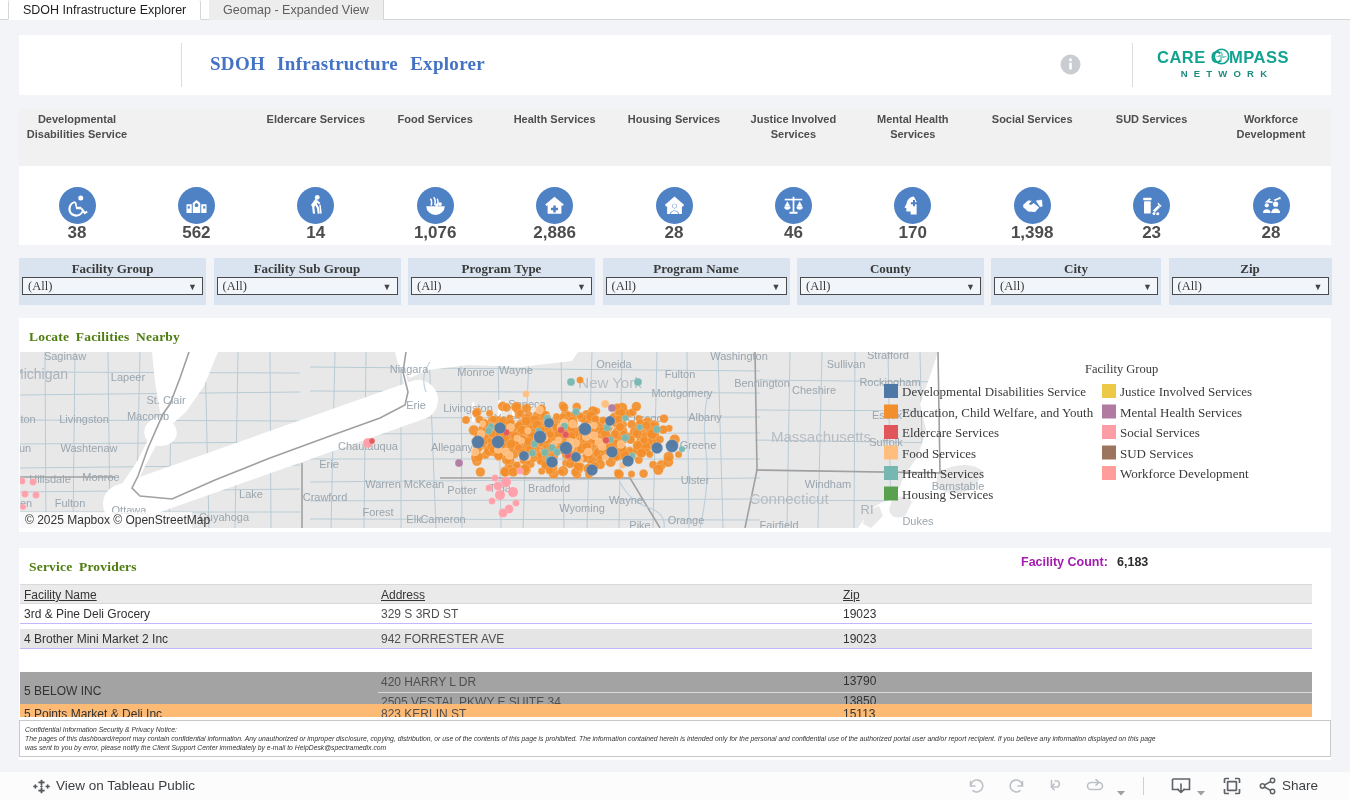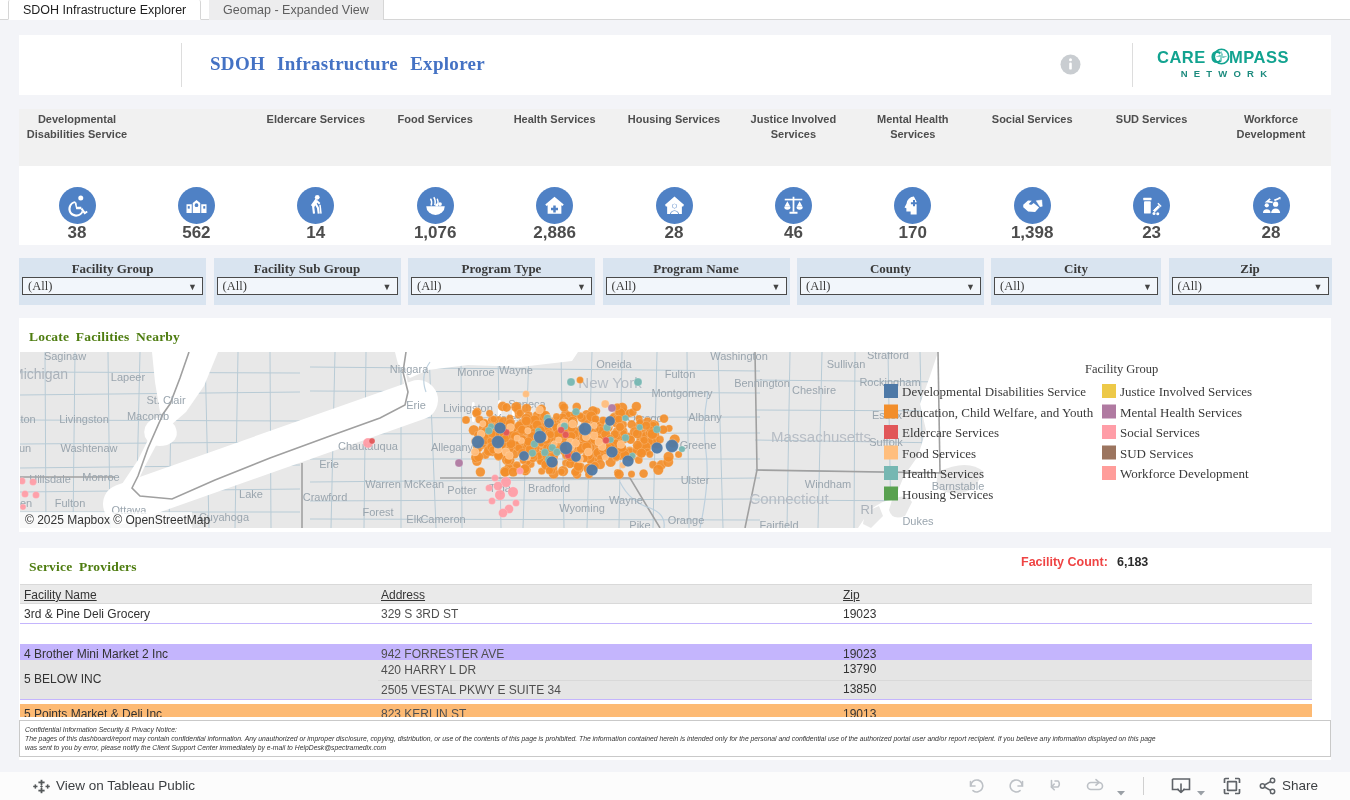--- a/index.html
+++ b/index.html
@@ -1082,51 +1082,51 @@
 </g>
 
 <rect x="0" y="160" width="172" height="16" fill="#ffffff" opacity="0.75"></rect>
 <text x="5" y="172" font-size="12" fill="#333" font-family="Liberation Sans, sans-serif">© 2025 Mapbox  © OpenStreetMap</text>
 </svg>
     </div>
 </div>
 
 <div class="card" id="tablecard">
   <div class="sectitle">Service Providers</div>
-  <div class="abs" style="left:1002px;top:7px;font-size:12.5px;font-weight:bold;color:#ef4444">Facility Count:</div>
+  <div class="abs" style="left:1002px;top:7px;font-size:12.5px;font-weight:bold;color:#a21caf">Facility Count:</div>
   <div class="abs" style="left:1098px;top:7px;font-size:12.5px;font-weight:bold;color:#2c2c2c">6,183</div>
   <div id="tablewrap" style="height:133px;overflow:hidden">
 
 <div class="thead">
         <span style="left:4px">Facility Name</span>
         <span style="left:361px">Address</span>
         <span style="left:823px">Zip</span>
       </div>
 <div class="trow" style="top:20px;background:#fff">
         <span class="c1">3rd &amp; Pine Deli Grocery</span>
         <span class="c2">329 S 3RD ST</span>
         <span class="c3">19023</span>
       </div>
-<div class="trow" style="top:60px;background:#c4b5fd">
+<div class="trow" style="top:45px;background:#e5e5e5">
         <span class="c1">4 Brother Mini Market 2 Inc</span>
         <span class="c2">942 FORRESTER AVE</span>
         <span class="c3">19023</span>
       </div>
-<div class="trow" style="top:76px;height:40px;background:#e5e5e5">
+<div class="trow" style="top:88px;height:40px;background:#a3a3a3">
   <span class="c1" style="top:12px">5 BELOW INC</span>
   <span class="c2" style="top:3px">420 HARRY L DR</span>
         <span class="c3" style="top:2px">13790</span>
   <span class="c2" style="top:23px">2505 VESTAL PKWY E SUITE 34</span>
         <span class="c3" style="top:22px">13850</span>
   <div style="position:absolute;left:358px;right:0;top:20px;border-top:1px solid #d9d9d9"></div>
 </div>
 <div class="trow" style="top:120px;background:#fdba74;border-bottom:none">
         <span class="c1">5 Points Market &amp; Deli Inc</span>
         <span class="c2">823 KERLIN ST</span>
-        <span class="c3">19013</span>
+        <span class="c3">15113</span>
       </div>
 
   </div>
 </div>
 
 <div id="legalbox">
   <div class="l1">Confidential Information Security &amp; Privacy Notice:</div>
   <div class="l2">The pages of this dashboard/report may contain confidential information. Any unauthorized or improper disclosure, copying, distribution, or use of the contents of this page is prohibited. The information contained herein is intended only for the personal and confidential use of the authorized portal user and/or report recipient. If you believe any information displayed on this page</div>
   <div class="l3">was sent to you by error, please notify the Client Support Center immediately by e-mail to HelpDesk@spectramedix.com</div>
 </div>

